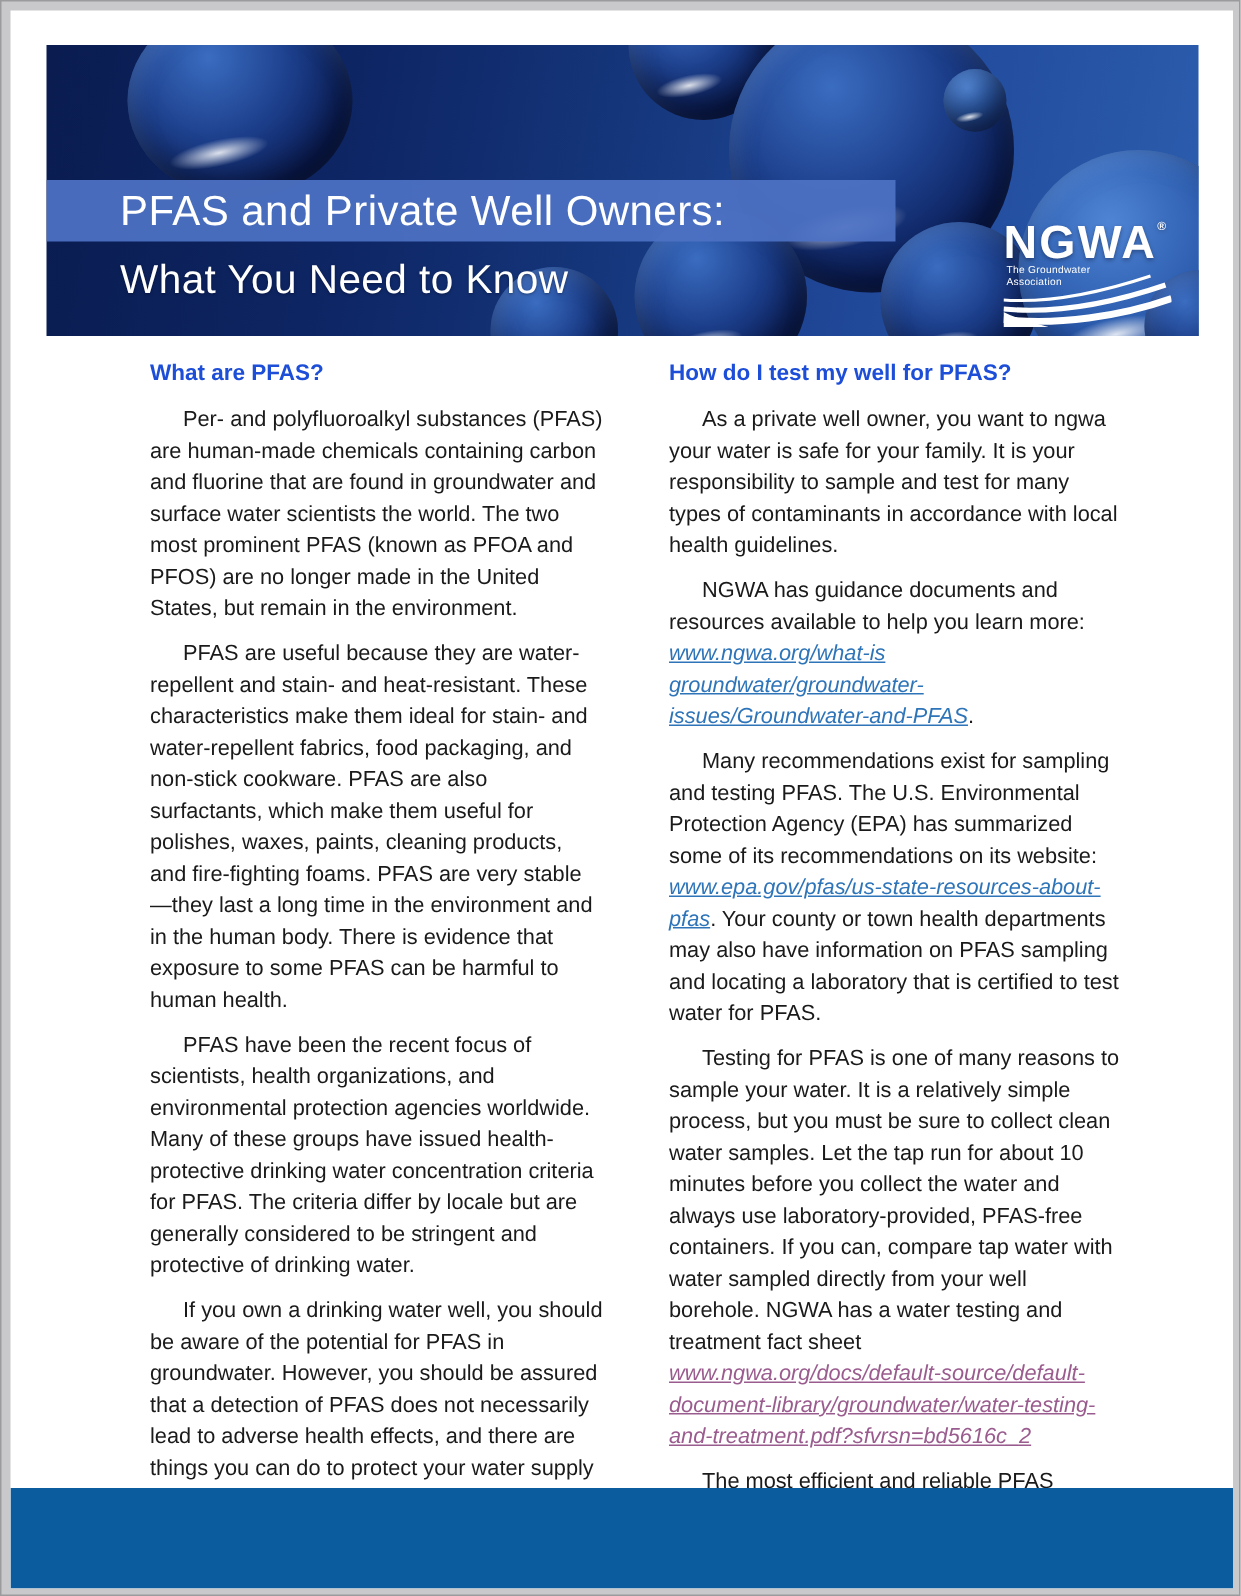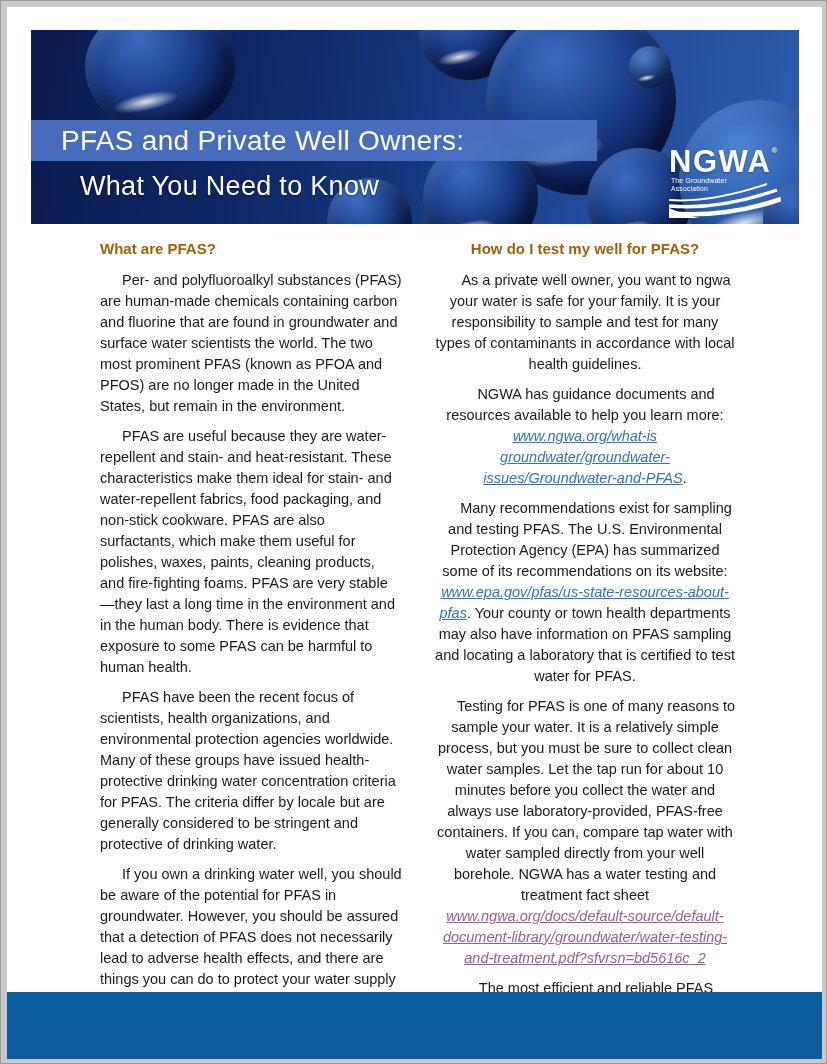--- a/index.html
+++ b/index.html
@@ -53,21 +53,21 @@
   
   .title-banner {
     position: absolute;
     left: 0; top: 90px;
     width: 566px; height: 41px;
     background: rgba(77, 113, 194, 0.94);
     display: flex;
     align-items: center;
   }
   .title-banner .title-text {
-    padding-left: 30px;
+    padding-left: 49px;
     color: #ffffff;
     font-size: 28px;
     font-weight: 300;
     letter-spacing: 0.3px;
     white-space: nowrap;
   }
   .subtitle-text {
     position: absolute;
     left: 49px; top: 141px;
     color: #ffffff;
@@ -110,25 +110,25 @@
   }
 
   
   .column {
     position: absolute;
     top: 233px;
     width: 302px;
     color: #1a1a1a;
   }
   .column.left  { left: 93px; }
-  .column.right { left: 427px; text-align: center; }
+  .column.right { left: 439px; }
   .section-heading {
     font-size: 15px;
     font-weight: 700;
-    color: #a16207;
+    color: #1d4ed8;
     margin-bottom: 13px;
   }
   .column p {
     font-size: 14.5px;
     line-height: 21px;
     margin-bottom: 9px;
     text-indent: 22px;
     overflow-wrap: break-word;
   }
   a.doclink {

